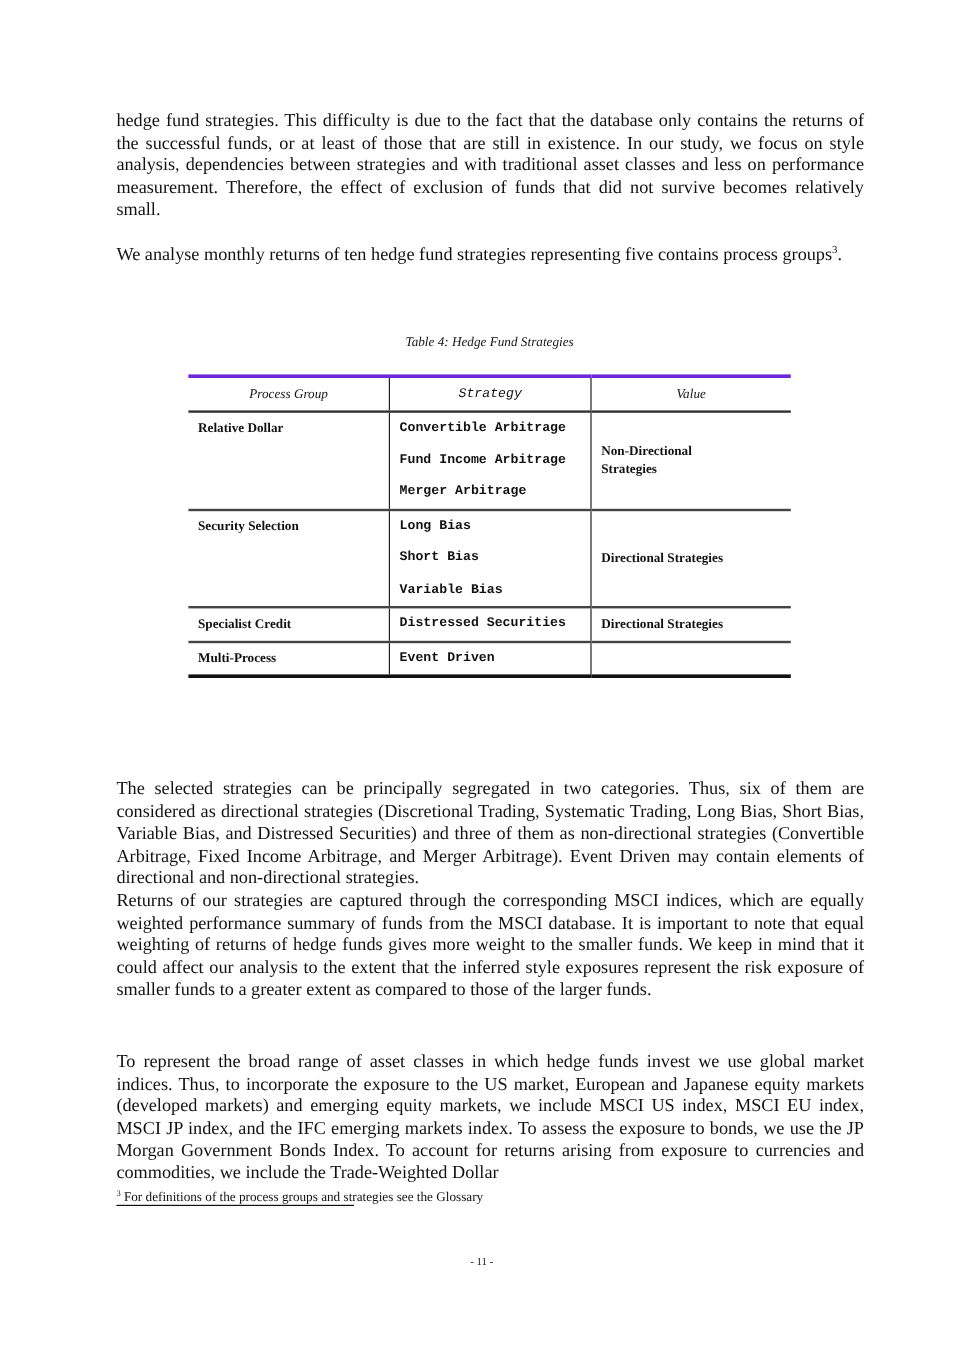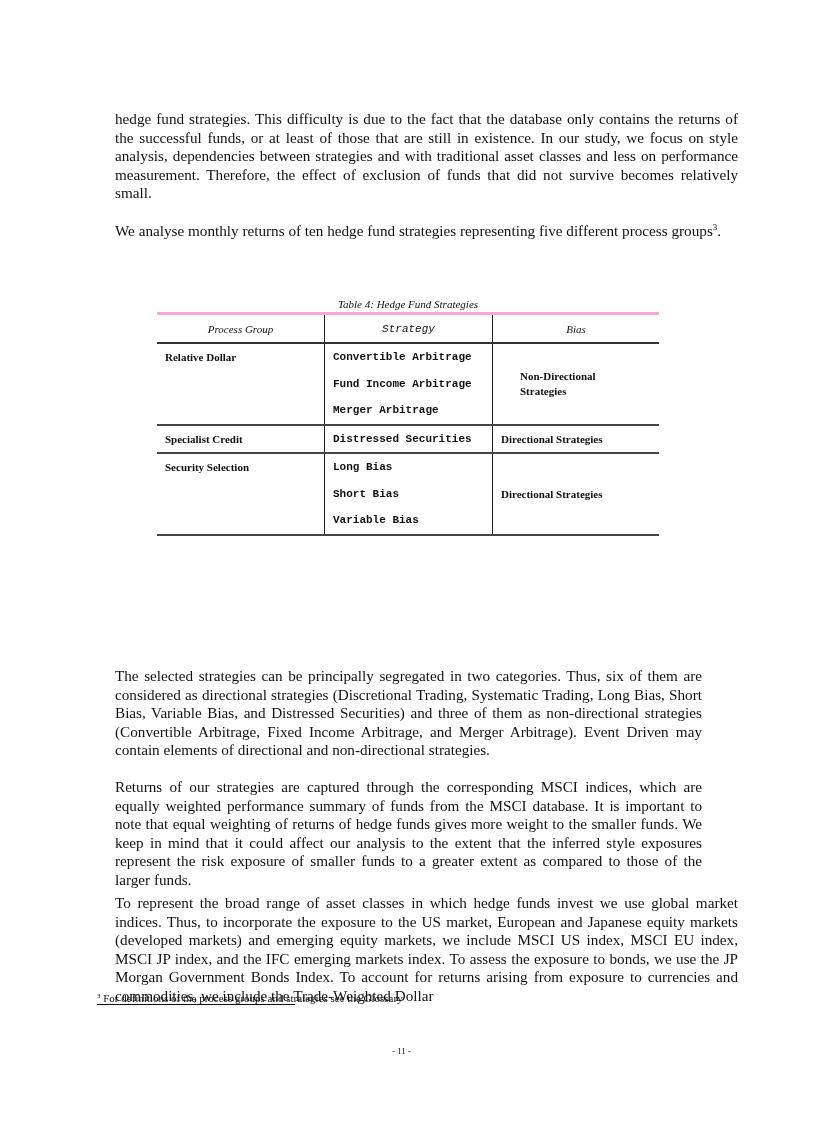--- a/index.html
+++ b/index.html
@@ -1,26 +1,26 @@
 <!DOCTYPE html>
 <html><head>
 <meta charset="utf-8">
 <style>
   html, body { margin: 0; padding: 0; background: #ffffff; }
   body { width: 816px; height: 1123px; position: relative; overflow: hidden;
          font-family: "Liberation Serif", "DejaVu Serif", serif; color: #111; }
-  .para { font-size: 15.2px; line-height: 18.6px; text-align: justify; margin: 18px; }
+  .para { font-size: 15.2px; line-height: 18.6px; text-align: justify; margin: 0; }
   .p1 { position: absolute; left: 97px; top: 92px; width: 623px; }
   .p2 { position: absolute; left: 97px; top: 204px; width: 623px; }
   .caption { position: absolute; left: 0; width: 816px; top: 279px; text-align: center;
-             font-style: italic; font-size: 11px; margin-top: 19px; }
+             font-style: italic; font-size: 11px; }
   table.strat { position: absolute; left: 157px; top: 312px; width: 502px;
                 border-collapse: collapse; font-size: 11px; }
   table.strat th { font-style: italic; font-weight: normal; text-align: center;
-                   height: 27px; padding: 0; border-top: 3px solid #f9a8d4;
+                   height: 27px; padding: 0; border-top: 3px solid #6d28d9;
                    border-bottom: 2px solid #333; }
   table.strat td { vertical-align: top; font-weight: bold; padding: 0 0 0 8px;
                    border-bottom: 2px solid #444; }
   table.strat td.mid { vertical-align: middle; }
   table.strat .c1 { width: 159px; }
   table.strat .c2 { width: 159px; border-left: 1px solid #222; font-family: Liberation Mono, monospace; }
   table.strat .c3 { border-left: 1px solid #222; }
   table.strat tr.last td { border-bottom: 3px solid #111; }
   .line { display: block; height: 26.5px; line-height: 26.5px; }
   .p3 { position: absolute; left: 97px; top: 649px; width: 623px; }
@@ -29,65 +29,74 @@
   .fn-rule { position: absolute; left: 97px; top: 1004px; width: 198px; border-top: 1px solid #111; }
   .footnote { position: absolute; left: 97px; top: 992px; font-size: 11px; }
   .footnote sup { font-size: 7px; vertical-align: 4px; }
   .pagenum { position: absolute; left: 0; width: 803px; top: 1046px; text-align: center; font-size: 9px; }
 </style>
 </head>
 <body>
 
 <p class="para p1">hedge fund strategies. This difficulty is due to the fact that the database only contains the returns of the successful funds, or at least of those that are still in existence. In our study, we focus on style analysis, dependencies between strategies and with traditional asset classes and less on performance measurement. Therefore, the effect of exclusion of funds that did not survive becomes relatively small.</p>
 
-<p class="para p2"><span>We analyse monthly returns of ten hedge fund strategies representing five different process groups</span><sup>3</sup><span>.</span></p>
+<p class="para p2"><span>We analyse monthly returns of ten hedge fund strategies representing five contains process groups</span><sup>3</sup><span>.</span></p>
 
 <div class="caption">Table 4: Hedge Fund Strategies</div>
 
 <table class="strat">
   <thead>
     <tr>
       <th class="c1">Process Group</th>
       <th class="c2">Strategy</th>
-      <th class="c3">Bias</th>
+      <th class="c3">Value</th>
     </tr>
   </thead>
   <tbody>
     <tr>
       <td class="c1">
           <span class="line">Relative Dollar</span>
         </td>
       <td class="c2">
         <span class="line">Convertible Arbitrage</span>
         <span class="line">Fund Income Arbitrage</span>
         <span class="line">Merger Arbitrage</span>
       </td>
       <td class="c3 mid">
-          <span style="display:block;width:110px;line-height:15px;margin-left:19px;">Non-Directional Strategies</span>
+          <span style="display:block;width:110px;line-height:15px;">Non-Directional Strategies</span>
         </td>
-    </tr>
-    <tr>
-      <td class="c1">
-          <span class="line">Specialist Credit</span>
-        </td>
-      <td class="c2">
-        <span class="line">Distressed Securities</span>
-      </td>
-      <td class="c3 mid">Directional Strategies</td>
     </tr>
     <tr>
       <td class="c1">
           <span class="line">Security Selection</span>
         </td>
       <td class="c2">
         <span class="line">Long Bias</span>
         <span class="line">Short Bias</span>
         <span class="line">Variable Bias</span>
       </td>
       <td class="c3 mid">Directional Strategies</td>
+    </tr>
+    <tr>
+      <td class="c1">
+          <span class="line">Specialist Credit</span>
+        </td>
+      <td class="c2">
+        <span class="line">Distressed Securities</span>
+      </td>
+      <td class="c3 mid">Directional Strategies</td>
+    </tr>
+    <tr class="last">
+      <td class="c1">
+          <span class="line">Multi-Process</span>
+        </td>
+      <td class="c2">
+        <span class="line">Event Driven</span>
+      </td>
+      <td class="c3 mid"></td>
     </tr>
   </tbody>
 </table>
 
 <div class="p3">
   <p class="para">The selected strategies can be principally segregated in two categories. Thus, six of them are considered as directional strategies (Discretional Trading, Systematic Trading, Long Bias, Short Bias, Variable Bias, and Distressed Securities) and three of them as non-directional strategies (Convertible Arbitrage, Fixed Income Arbitrage, and Merger Arbitrage). Event Driven may contain elements of directional and non-directional strategies.</p>
   <p class="para">Returns of our strategies are captured through the corresponding MSCI indices, which are equally weighted performance summary of funds from the MSCI database. It is important to note that equal weighting of returns of hedge funds gives more weight to the smaller funds. We keep in mind that it could affect our analysis to the extent that the inferred style exposures represent the risk exposure of smaller funds to a greater extent as compared to those of the larger funds.</p>
 </div>
 
 <p class="para p4">To represent the broad range of asset classes in which hedge funds invest we use global market indices. Thus, to incorporate the exposure to the US market, European and Japanese equity markets (developed markets) and emerging equity markets, we include MSCI US index, MSCI EU index, MSCI JP index, and the IFC emerging markets index. To assess the exposure to bonds, we use the JP Morgan Government Bonds Index. To account for returns arising from exposure to currencies and commodities, we include the Trade-Weighted Dollar</p>

